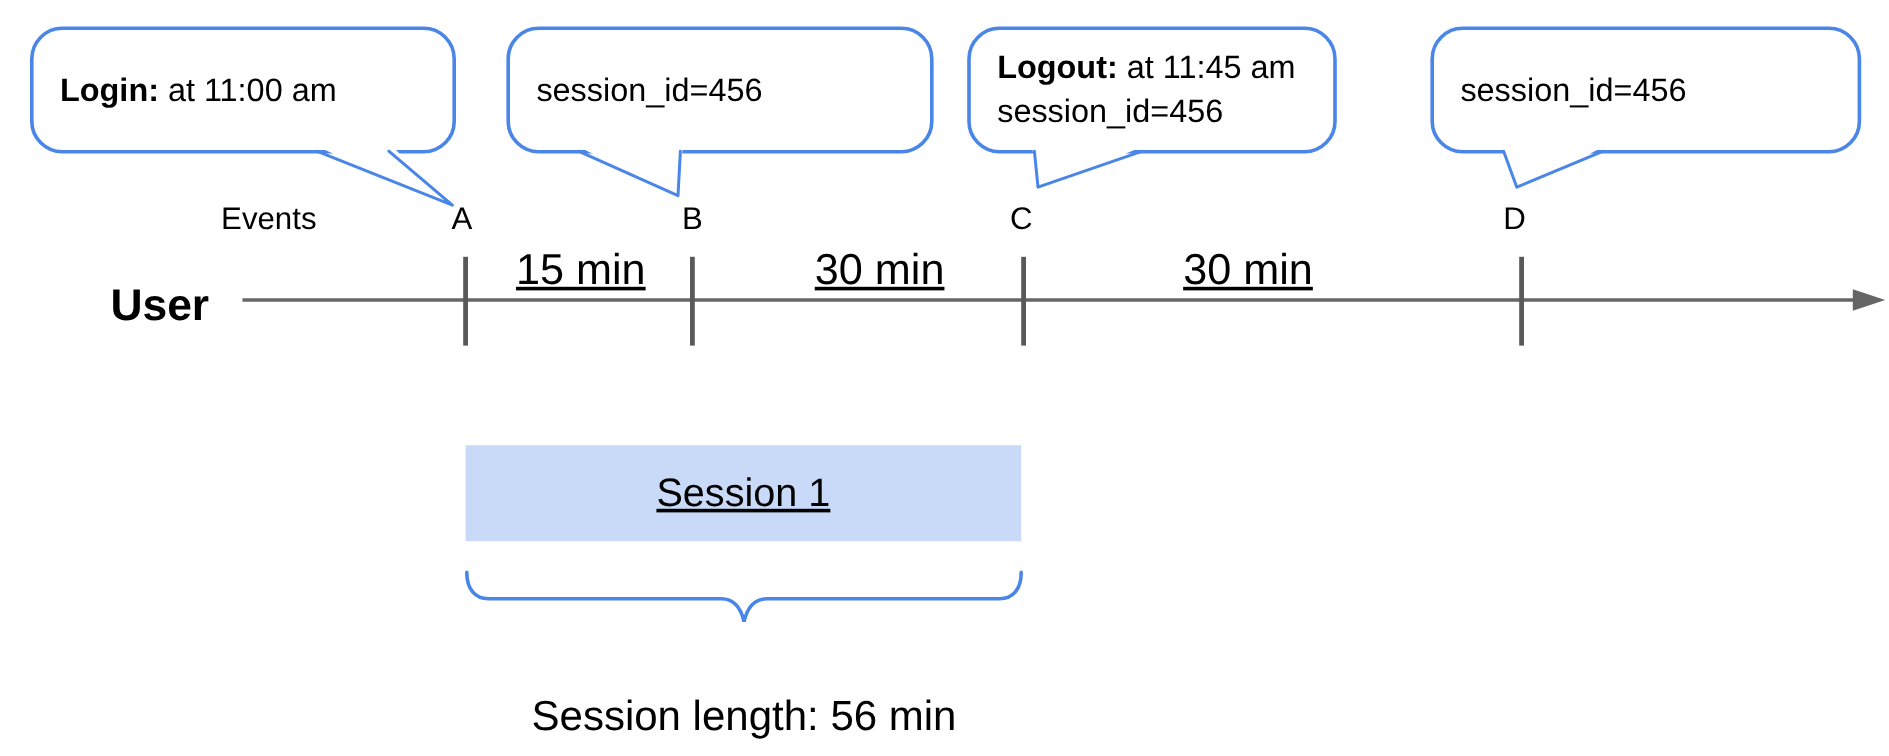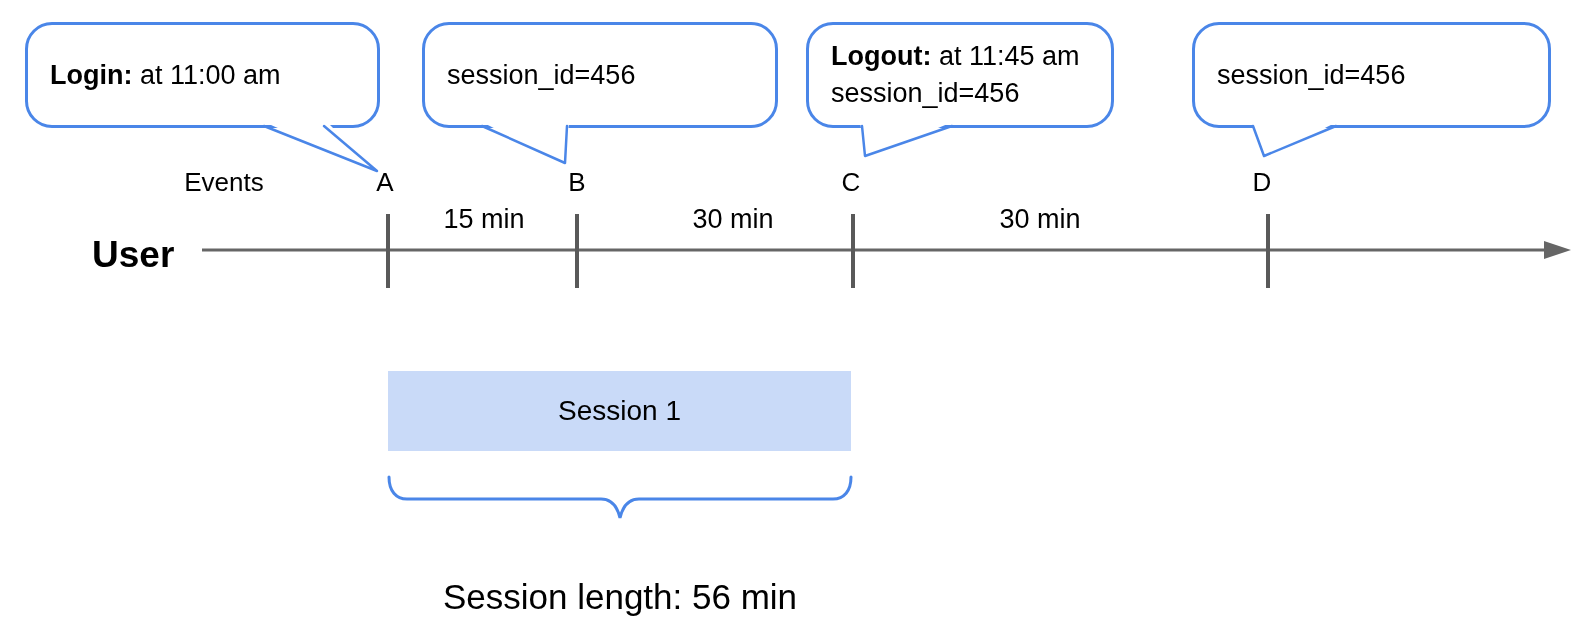--- a/index.html
+++ b/index.html
@@ -24,30 +24,31 @@
     padding-left:22px;
     font-size:27px;
     line-height:37px;
     z-index:2;
   }
   .bubble .b{font-weight:bold;}
   .lbl{position:absolute;white-space:nowrap;}
   .lbl.center{transform:translateX(-50%);}
   .big{font-size:26px;}
   .user{font-size:37px;font-weight:bold;}
-  .interval{font-size:27px;}
+  .interval{font-size:36px;text-decoration:underline;}
   .length{font-size:35px;}
   .session-box{
     position:absolute;
     left:388px;top:371px;
     width:463px;height:80px;
     background:#c9daf8;
     display:flex;align-items:center;justify-content:center;
-    font-size:28px;
+    font-size:33px;
     z-index:1;
+    text-decoration:underline;
   }
   svg.overlay{
     position:absolute;left:0;top:0;
     z-index:3;
     pointer-events:none;
   }
 </style>
 </head>
 <body>
 

